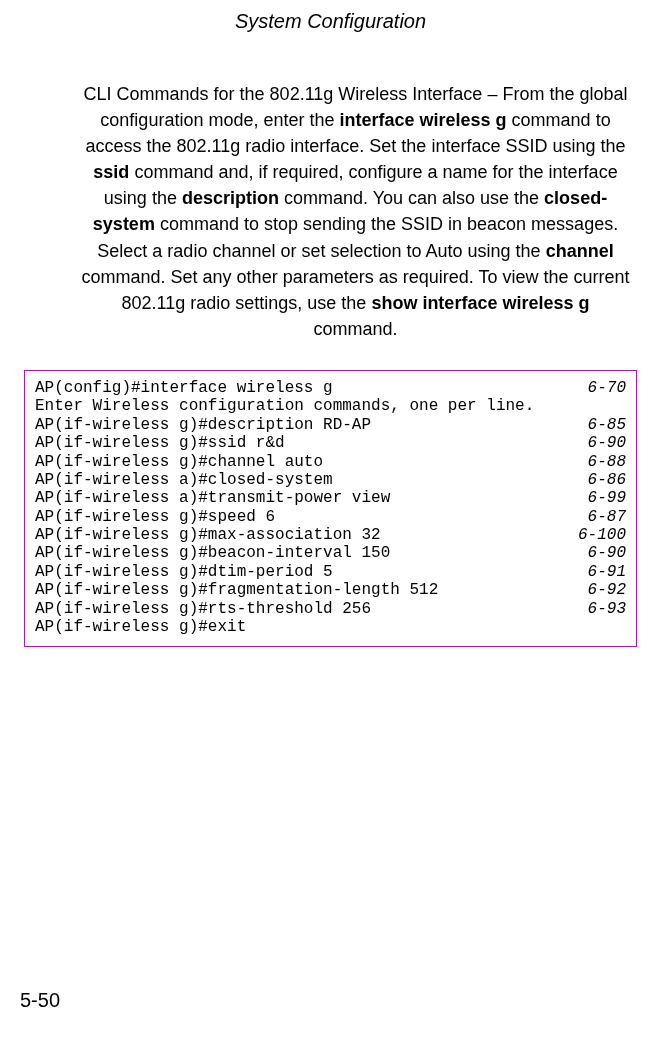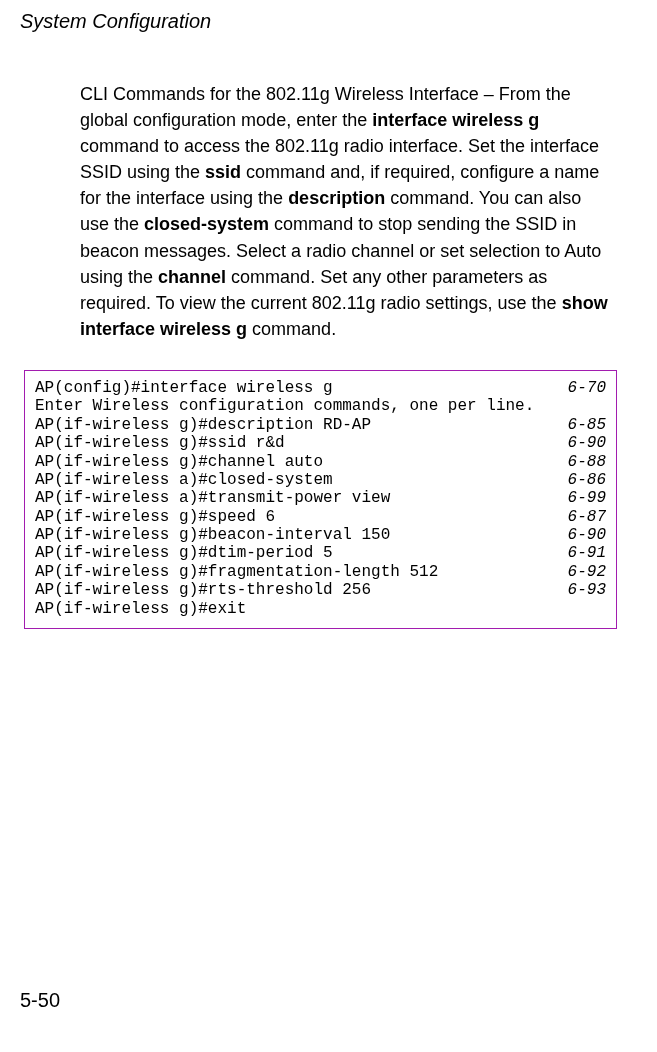--- a/index.html
+++ b/index.html
@@ -8,22 +8,23 @@
     width: 657px;
     height: 1052px;
     background: #fff;
     font-family: Arial, Helvetica, sans-serif;
     color: #000;
   }
   .page {
     box-sizing: border-box;
     width: 657px;
     height: 1052px;
-    padding: 10px 36px 0 20px;
+    padding: 10px 16px 0 20px;
     position: relative;
+    text-align: center;
   }
   .header {
     font-style: italic;
     font-size: 20px;
     margin-bottom: 48px;
   }
   .body-text {
     font-size: 18px;
     line-height: 1.45;
     margin-left: 60px;
@@ -68,20 +69,21 @@
 
   <div class="code-box">
     <div class="code-line"><span>AP(config)#interface wireless g</span><span class="ref">6-70</span></div>
     <div class="code-line"><span>Enter Wireless configuration commands, one per line.</span><span class="ref"></span></div>
     <div class="code-line"><span>AP(if-wireless g)#description RD-AP</span><span class="ref">6-85</span></div>
     <div class="code-line"><span>AP(if-wireless g)#ssid r&amp;d</span><span class="ref">6-90</span></div>
     <div class="code-line"><span>AP(if-wireless g)#channel auto</span><span class="ref">6-88</span></div>
     <div class="code-line"><span>AP(if-wireless a)#closed-system</span><span class="ref">6-86</span></div>
     <div class="code-line"><span>AP(if-wireless a)#transmit-power view</span><span class="ref">6-99</span></div>
     <div class="code-line"><span>AP(if-wireless g)#speed 6</span><span class="ref">6-87</span></div>
+    <div class="code-line"><span>AP(if-wireless g)#max-association 32</span><span class="ref">6-100</span></div>
     <div class="code-line"><span>AP(if-wireless g)#beacon-interval 150</span><span class="ref">6-90</span></div>
     <div class="code-line"><span>AP(if-wireless g)#dtim-period 5</span><span class="ref">6-91</span></div>
     <div class="code-line"><span>AP(if-wireless g)#fragmentation-length 512</span><span class="ref">6-92</span></div>
     <div class="code-line"><span>AP(if-wireless g)#rts-threshold 256</span><span class="ref">6-93</span></div>
     <div class="code-line"><span>AP(if-wireless g)#exit</span><span class="ref"></span></div>
   </div>
 
   <div class="page-number">5-50</div>
 
 </div>

